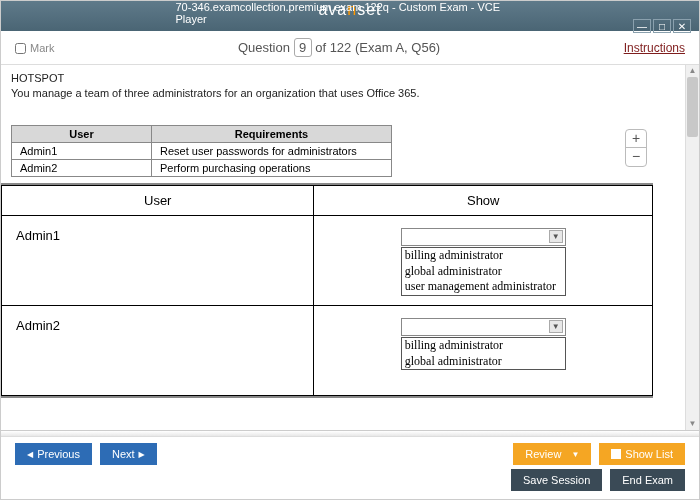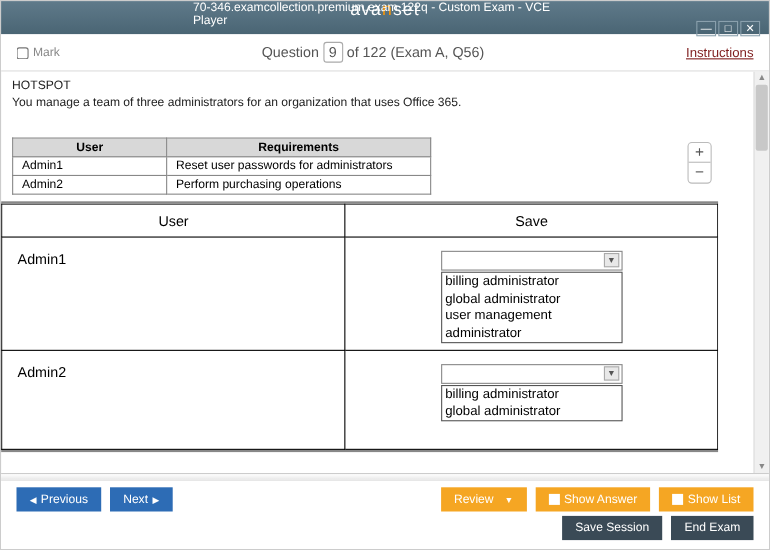--- a/index.html
+++ b/index.html
@@ -30,21 +30,21 @@
   .zoom-ctrl div:first-child { border-bottom: 1px solid #bbb; }
   .hotspot-area { margin-top: 6px; border-top: 2px solid #888; border-bottom: 2px solid #888; overflow: hidden; }
   .hs-table { width: 100%; border-collapse: collapse; }
   .hs-table td, .hs-table th { border: 1px solid #000; padding: 6px 10px; font-size: 13px; }
   .hs-table th { font-weight: normal; text-align: center; height: 30px; }
   .hs-row td { height: 90px; vertical-align: top; padding-top: 12px; }
   .hs-row td:first-child { padding-left: 14px; }
   .role-cell { text-align: center; position: relative; }
   .dd-closed { border: 1px solid #888; width: 165px; height: 18px; margin: 0 auto 1px; background: #fff; position: relative; }
   .dd-closed::after { content: '▼'; position: absolute; right: 2px; top: 1px; font-size: 8px; color: #555; background: #e8e8e8; padding: 1px 2px; border: 1px solid #aaa; }
-  .dd-list { border: 1px solid #555; width: 165px; margin: 0 auto; background: #fff; text-align: left; }
+  .dd-list { border: 1px solid #555; width: 165px; margin: 0 auto; background: #fff; text-align: left; font-family: Liberation Serif, serif; }
   .dd-list div { padding: 0 3px; font-size: 12px; line-height: 1.3; }
   .footer { background: #fff; border-top: 1px solid #ddd; padding: 6px 14px 8px; }
   .footer-row { display: flex; align-items: center; gap: 8px; margin-bottom: 4px; }
   .footer-row:last-child { justify-content: flex-end; margin-bottom: 0; }
   .btn { height: 22px; padding: 0 12px; font-size: 11px; color: #fff; border: none; cursor: pointer; display: flex; align-items: center; gap: 4px; }
   .btn-blue { background: #2d6cb5; }
   .btn-orange { background: #f5a623; }
   .btn-dark { background: #3a4a56; }
   .spacer { flex: 1; }
   .cb { width: 10px; height: 10px; background: #fff; display: inline-block; }
@@ -110,21 +110,21 @@
     <div class="zoom-ctrl">
       <div>+</div>
       <div>−</div>
     </div>
 
     <div class="hotspot-area">
       <table class="hs-table">
         <tbody>
             <tr>
           <th style="width:48%">User</th>
-          <th>Save</th>
+          <th>Show</th>
         </tr>
         <tr class="hs-row">
           <td>Admin1</td>
           <td class="role-cell">
             <div class="dd-closed"></div>
             <div class="dd-list">
               <div>billing administrator</div>
               <div>global administrator</div>
               <div>user management administrator</div>
             </div>
@@ -161,24 +161,20 @@
       </button>
     <button class="btn btn-blue tri-r">
         <span>Next</span>
       </button>
     <div class="spacer"></div>
     <button class="btn btn-orange tri-d">
         <span>Review</span>
       </button>
     <button class="btn btn-orange">
         <span class="cb"></span>
-        <span>Show Answer</span>
-      </button>
-    <button class="btn btn-orange">
-        <span class="cb"></span>
         <span>Show List</span>
       </button>
   </div>
   <div class="footer-row">
     <button class="btn btn-dark">Save Session</button>
     <button class="btn btn-dark">End Exam</button>
   </div>
 </div>
 
 </body></html>

